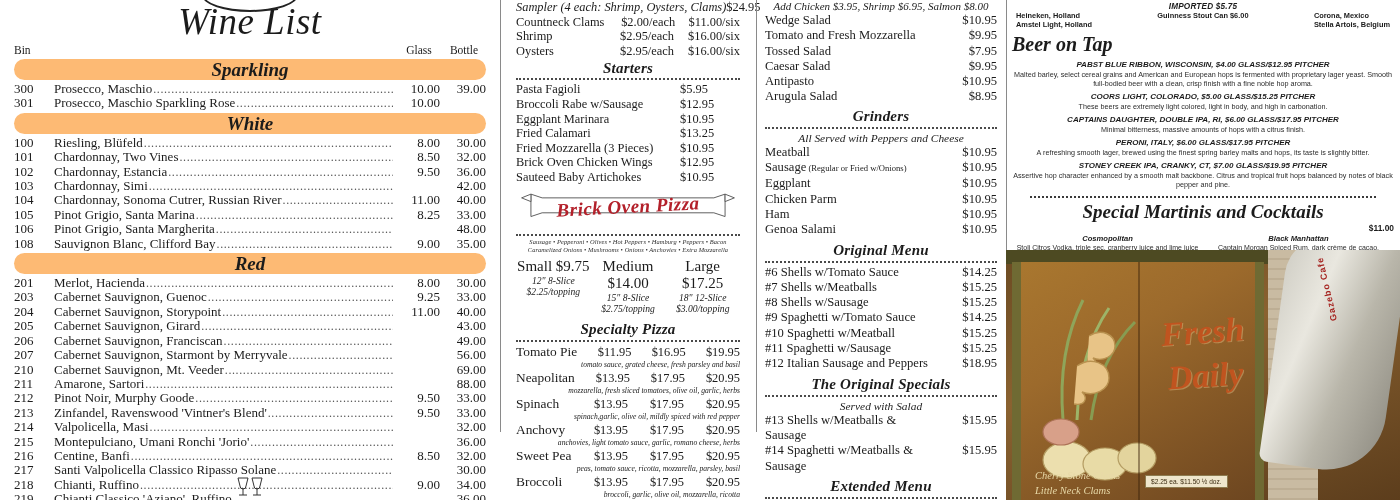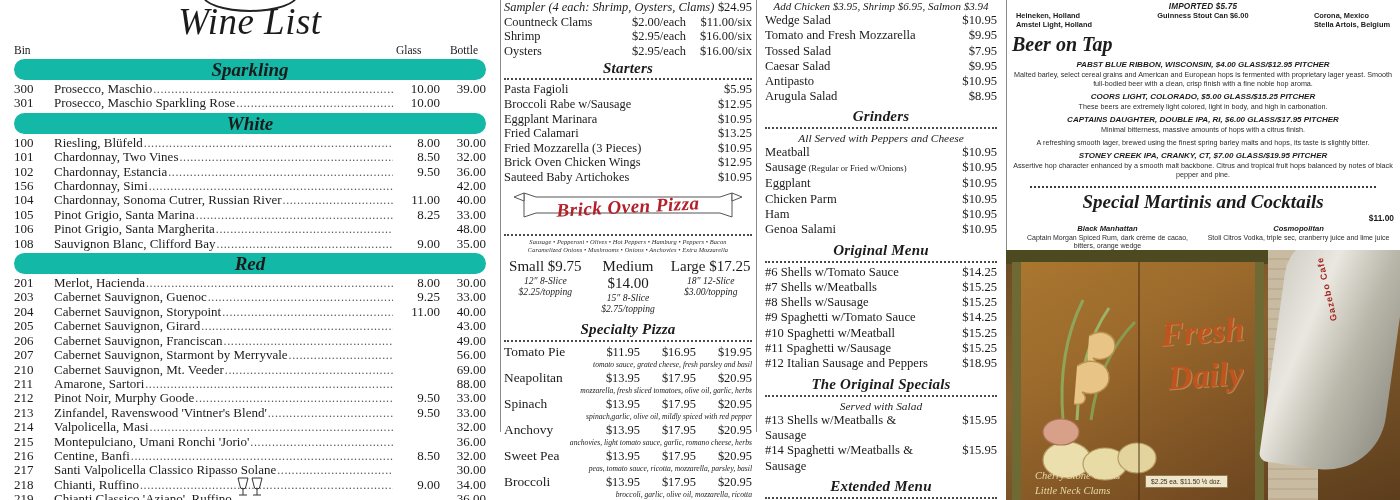--- a/index.html
+++ b/index.html
@@ -41,24 +41,24 @@
     font-size: 37px;
     line-height: 40px;
     letter-spacing: .5px;
     padding-top: 2px;
   }
   .wine-head {
     display: flex; font-size: 11.5px; padding: 2px 0 1px 0;
   }
   .wine-head .bin { width: 40px; }
   .wine-head .sp { flex: 1; }
-  .wine-head .g { width: 46px; }
+  .wine-head .g { width: 46px; text-align: center; }
   .wine-head .b { width: 44px; text-align: center; }
   .wine-band {
-    background: #14b8a6;
+    background: #fdba74;
     border-radius: 11px;
     text-align: center;
     font-style: italic;
     font-weight: bold;
     font-size: 19px;
     line-height: 21px;
     margin: 2px 0 2px 0;
   }
   .wrow { display: flex; font-size: 13px; line-height: 14.4px; align-items: flex-start; }
   .wrow .bin { width: 40px; flex: none; }
@@ -70,26 +70,26 @@
   }
   .wrow .glass { width: 46px; flex: none; text-align: right; }
   .wrow .bottle { width: 46px; flex: none; text-align: right; }
   .wine-foot {
     position: absolute; left: 0; right: 0; bottom: 2px;
     display: flex; justify-content: center;
   }
   .glass-icon { width: 40px; height: 22px; }
 
   
-  #col-pizza { width: 256px; padding: 0 4px; }
+  #col-pizza { width: 256px; padding: 0 16px; }
   .c2row { display: flex; font-size: 12.4px; line-height: 14.6px; align-items: baseline; }
   .c2row .n { flex: 1 1 auto; white-space: nowrap; }
   .c2row .p1 { width: 72px; text-align: right; white-space: nowrap; }
   .c2row .p2 { width: 66px; text-align: right; white-space: nowrap; }
-  .c2row .single { width: 60px; text-align: right; }
+  .c2row .single { width: 60px; text-align: left; }
   .italic-sm { font-style: italic; }
 
   .pizza-logo { position: relative; height: 46px; margin: 2px 0 0 0; }
   .banner-txt {
     position: absolute; left: 0; right: 0; top: 9px;
     text-align: center;
     font-family: "Liberation Serif", serif;
     font-weight: bold; font-style: italic;
     font-size: 19px; letter-spacing: .5px;
     color: #b3202a;
@@ -280,21 +280,21 @@
           <span class="bottle">32.00</span>
         </div>
         <div class="wrow">
           <span class="bin">102</span>
           <span class="nm2">Chardonnay, Estancia</span>
           <span class="dots">..........................................................................................</span>
           <span class="glass">9.50</span>
           <span class="bottle">36.00</span>
         </div>
         <div class="wrow">
-          <span class="bin">156</span>
+          <span class="bin">103</span>
           <span class="nm2">Chardonnay, Simi</span>
           <span class="dots">..........................................................................................</span>
           <span class="glass"></span>
           <span class="bottle">42.00</span>
         </div>
         <div class="wrow">
           <span class="bin">104</span>
           <span class="nm2">Chardonnay, Sonoma Cutrer, Russian River</span>
           <span class="dots">..........................................................................................</span>
           <span class="glass">11.00</span>
@@ -579,21 +579,21 @@
         <div class="sp-desc">broccoli, garlic, olive oil, mozzarella, ricotta</div>
         <div class="sp-row">
           <span class="n sp-name">Margherita</span>
         </div>
       </div>
   </div>
 
   <div class="rule-v" style="left:756px"></div>
 
   <div class="col" id="col-food">
-    <div class="note-it" style="font-size:11px;line-height:13px">Add Chicken $3.95, Shrimp $6.95, Salmon $3.94</div>
+    <div class="note-it" style="font-size:11px;line-height:13px">Add Chicken $3.95, Shrimp $6.95, Salmon $8.00</div>
     <div id="salads-list">
         <div class="c3row">
           <span class="n">Wedge Salad</span>
           <span class="p">$10.95</span>
         </div>
         <div class="c3row">
           <span class="n">Tomato and Fresh Mozzarella</span>
           <span class="p">$9.95</span>
         </div>
         <div class="c3row">
@@ -716,39 +716,40 @@
           </div>
           <div class="beer-entry">
             <div class="bn">COORS LIGHT, COLORADO, $5.00 GLASS/$15.25 PITCHER</div>
             <div class="bd">These beers are extremely light colored, light in body, and high in carbonation.</div>
           </div>
           <div class="beer-entry">
             <div class="bn">CAPTAINS DAUGHTER, DOUBLE IPA, RI, $6.00 GLASS/$17.95 PITCHER</div>
             <div class="bd">Minimal bitterness, massive amounts of hops with a citrus finish.</div>
           </div>
           <div class="beer-entry">
+            <div class="bn">PERONI, ITALY, $6.00 GLASS/$17.95 PITCHER</div>
             <div class="bd">A refreshing smooth lager, brewed using the finest spring barley malts and hops, its taste is slightly bitter.</div>
           </div>
           <div class="beer-entry">
             <div class="bn">STONEY CREEK IPA, CRANKY, CT, $7.00 GLASS/$19.95 PITCHER</div>
             <div class="bd">Assertive hop character enhanced by a smooth malt backbone. Citrus and tropical fruit hops balanced by notes of black pepper and pine.</div>
           </div>
         </div>
       <div class="beer-rule"></div>
       <div class="mart-title">Special Martinis and Cocktails</div>
       <div class="mart-price">$11.00</div>
       <div id="martini-grid">
           <div class="mart-grid">
             <div class="mart-cell">
+              <div class="mn">Cosmopolitan</div>
+              <div class="md">Stoli Citros Vodka, triple sec, cranberry juice and lime juice</div>
+            </div>
+            <div class="mart-cell">
               <div class="mn">Black Manhattan</div>
               <div class="md">Captain Morgan Spiced Rum, dark crème de cacao, bitters, orange wedge</div>
-            </div>
-            <div class="mart-cell">
-              <div class="mn">Cosmopolitan</div>
-              <div class="md">Stoli Citros Vodka, triple sec, cranberry juice and lime juice</div>
             </div>
           </div>
           <div class="mart-grid">
             <div class="mart-cell">
               <div class="mn">Raspberry Lemonade</div>
               <div class="md">Tito's Vodka, strawberry puree freshly squeezed lemonade</div>
             </div>
             <div class="mart-cell">
               <div class="mn">French Martini</div>
               <div class="md">Stoli Citros Vodka, Chambord and pineapple juice</div>

